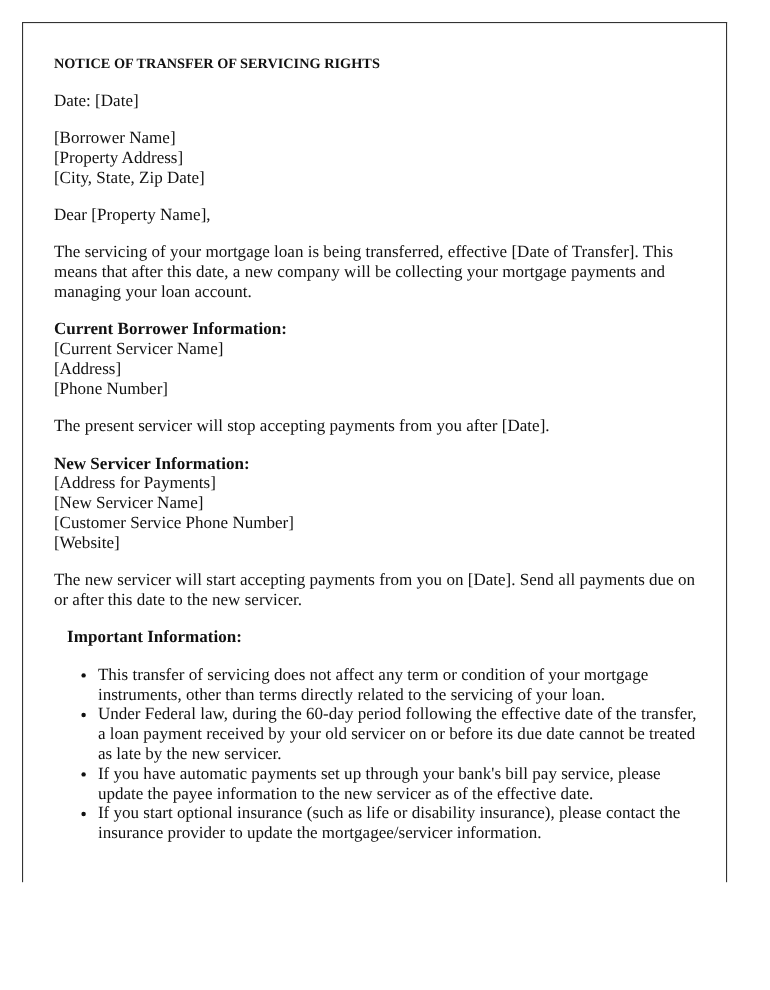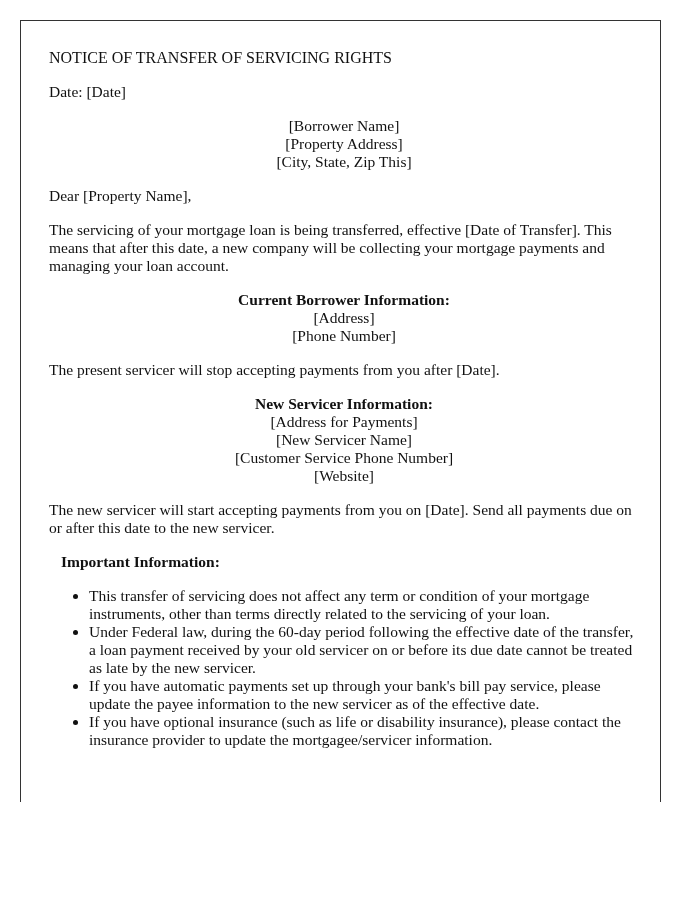--- a/index.html
+++ b/index.html
@@ -5,48 +5,49 @@
     html, body { margin: 0; padding: 0; background: #ffffff; }
     body { width: 700px; height: 900px; position: relative; overflow: hidden; }
     .page {
       position: absolute; left: 20px; top: 20px;
       width: 641px; height: 782px;
       border-left: 1px solid #333; border-right: 1px solid #333; border-top: 1px solid #333;
       box-sizing: border-box; overflow: hidden;
       font-family: "Liberation Serif", serif; font-size: 15.5px; line-height: 18px; color: #111;
     }
     .inner { position: absolute; left: 28px; top: 28px; width: 590px; }
-    .title { font-weight: normal; margin: 0 0 16px 0; font-size: 16px; line-height: 18px; }
+    .title { font-weight: bold; margin: 0 0 16px 0; font-size: 13px; line-height: 18px; }
     p { margin: 0 0 16px 0; }
-    .block { margin: 0 0 16px 0; text-align: center; }
+    .block { margin: 0 0 16px 0; }
     .block div { display: block; }
     .bold { font-weight: bold; }
     .imp-head { font-weight: bold; margin: 0 0 16px 12px; }
     ul { margin: 0; padding-left: 40px; }
     li { margin: 0; }
   </style>
 </head>
 <body>
 
 <div class="page">
   <div class="inner">
     <div class="title">NOTICE OF TRANSFER OF SERVICING RIGHTS</div>
     <p>Date: [Date]</p>
 
     <div class="block">
       <div>[Borrower Name]</div>
       <div>[Property Address]</div>
-      <div>[City, State, Zip This]</div>
+      <div>[City, State, Zip Date]</div>
     </div>
 
     <p>Dear [Property Name],</p>
     <p>The servicing of your mortgage loan is being transferred, effective [Date of Transfer]. This means that after this date, a new company will be collecting your mortgage payments and managing your loan account.</p>
 
     <div class="block">
       <div class="bold">Current Borrower Information:</div>
+      <div>[Current Servicer Name]</div>
       <div>[Address]</div>
       <div>[Phone Number]</div>
     </div>
 
     <p>The present servicer will stop accepting payments from you after [Date].</p>
 
     <div class="block">
       <div class="bold">New Servicer Information:</div>
       <div>[Address for Payments]</div>
       <div>[New Servicer Name]</div>
@@ -54,16 +55,16 @@
       <div>[Website]</div>
     </div>
 
     <p>The new servicer will start accepting payments from you on [Date]. Send all payments due on or after this date to the new servicer.</p>
 
     <div class="imp-head">Important Information:</div>
     <ul>
       <li>This transfer of servicing does not affect any term or condition of your mortgage instruments, other than terms directly related to the servicing of your loan.</li>
       <li>Under Federal law, during the 60-day period following the effective date of the transfer, a loan payment received by your old servicer on or before its due date cannot be treated as late by the new servicer.</li>
       <li>If you have automatic payments set up through your bank's bill pay service, please update the payee information to the new servicer as of the effective date.</li>
-      <li>If you have optional insurance (such as life or disability insurance), please contact the insurance provider to update the mortgagee/servicer information.</li>
+      <li>If you start optional insurance (such as life or disability insurance), please contact the insurance provider to update the mortgagee/servicer information.</li>
     </ul>
   </div>
 </div>
 
 </body></html>

